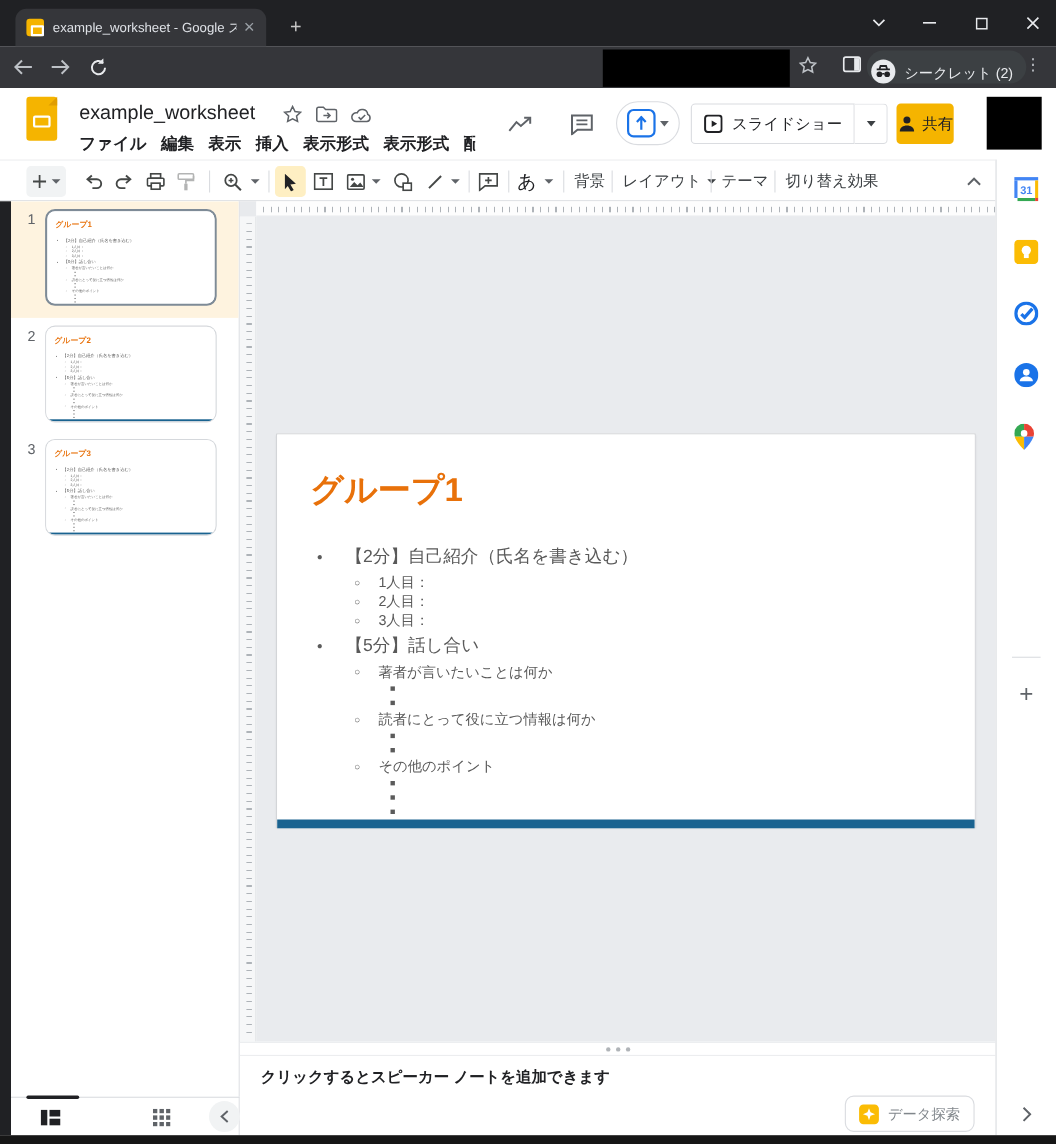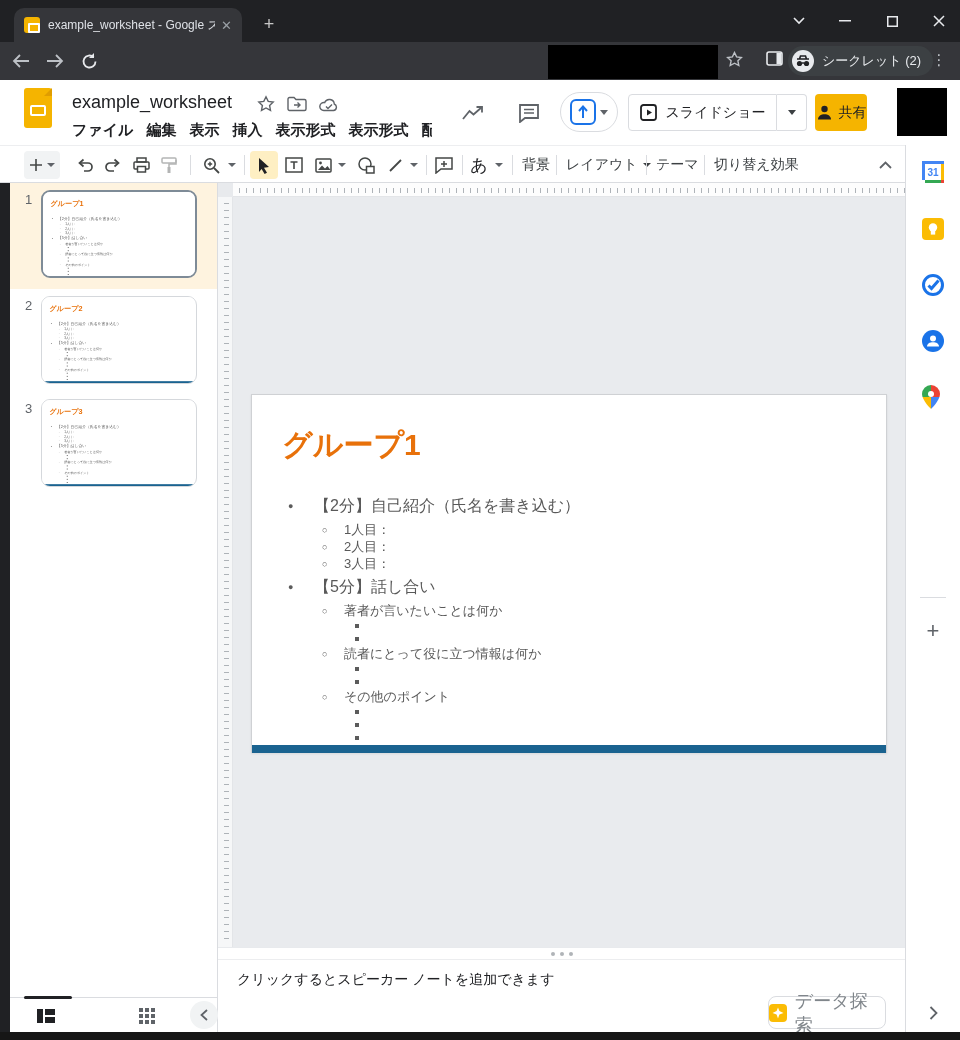--- a/index.html
+++ b/index.html
@@ -18,21 +18,21 @@
   .winctl{position:absolute;top:0;height:42px;width:46px;display:flex;align-items:center;justify-content:center;}
 
   .addressbar{position:absolute;left:0;top:42px;width:960px;height:38px;background:#35363A;display:flex;align-items:center;}
   .nav-ic{width:26px;height:26px;display:flex;align-items:center;justify-content:center;margin-left:8px;}
   .omnibox{position:absolute;left:116px;top:47px;width:640px;height:28px;background:#202124;border-radius:14px;display:flex;align-items:center;padding:0 12px;}
   .omni-host{color:#E8EAED;font-size:13px;font-weight:bold;margin-left:8px;}
   .omni-path{color:#9AA0A6;font-size:13px;}
   .redacted{position:absolute;left:548px;top:45px;width:170px;height:34px;background:#000;}
   .omni-star{position:absolute;left:726px;top:51px;}
   .sidepanel-ic{position:absolute;left:766px;top:51px;}
-  .incog{position:absolute;left:788px;top:46px;height:30px;background:#3C4043;border-radius:15px;display:flex;align-items:center;padding:0 12px 0 4px;}
+  .incog{position:absolute;left:788px;top:46px;height:30px;background:#3C4043;border-radius:15px;display:flex;align-items:flex-end;padding:0 12px 0 4px;}
   .incog-circle{width:22px;height:22px;border-radius:50%;background:#E8EAED;display:flex;align-items:center;justify-content:center;}
   .incog-label{color:#E8EAED;font-size:13px;margin-left:8px;}
   .kebab{position:absolute;left:930px;top:48px;width:18px;height:24px;color:#BDC1C6;font-size:15px;text-align:center;line-height:24px;}
 
   
   .appheader{position:absolute;left:0;top:80px;width:960px;height:65px;background:#fff;}
   .slides-logo{position:absolute;left:24px;top:8px;width:28px;height:40px;background:#F5B400;border-radius:3px;}
   .slides-logo .fold{position:absolute;right:0;top:0;width:0;height:0;border-style:solid;border-width:0 8px 8px 0;border-color:transparent #E09D00 transparent transparent;transform:rotate(90deg);}
   .slides-logo .inner{position:absolute;left:6px;top:17px;width:16px;height:11px;border:2.5px solid #fff;border-radius:2px;}
   .doc-title{position:absolute;left:72px;top:12px;font-size:18px;color:#202124;}
@@ -91,24 +91,24 @@
   .l1{height:30px;font-size:16px;padding-left:36px;}
   .l1 .bul{width:26px;font-size:9px;}
   .l2{height:17px;font-size:13px;padding-left:70px;}
   .l2 .bul{width:22px;font-size:9px;}
   .l3{height:13px;font-size:12px;padding-left:103px;}
   .l3 .sq{width:4px;height:4px;background:#5B5B5B;display:inline-block;margin-right:10px;}
   .ps-bar{position:absolute;left:0;right:0;bottom:0;height:8px;background:var(--blue,#1A6390);}
 
   .noteshandle{position:absolute;left:218px;top:947px;width:687px;height:12px;background:#fff;border-top:1px solid #E8EAED;display:flex;align-items:center;justify-content:center;gap:5px;}
   .noteshandle i{width:4px;height:4px;border-radius:50%;background:#B0B4B8;}
-  .notespanel{position:absolute;left:218px;top:959px;width:687px;height:73px;background:#fff;border-top:1px solid #ECEDEF;}
+  .notespanel{position:absolute;left:218px;top:959px;width:687px;height:73px;background:#fff;border-top:1px solid #ECEDEF;font-weight:bold;}
   .notes-text{position:absolute;left:19px;top:11px;font-size:14px;color:#202124;}
   .btn-explore{position:absolute;left:768px;top:996px;width:118px;height:33px;background:#fff;border:1px solid #DADCE0;border-radius:8px;display:flex;align-items:center;justify-content:center;gap:8px;}
-  .btn-explore span{font-size:18px;color:#80868B;}
+  .btn-explore span{font-size:13px;color:#80868B;}
   .explore-ic{width:18px;height:18px;background:#FBBC04;border-radius:4px;display:flex;align-items:center;justify-content:center;}
 
   .sidebar{position:absolute;left:905px;top:145px;width:55px;height:887px;background:#fff;border-left:1px solid #DADCE0;}
   .sb-ic{position:absolute;left:16px;width:24px;height:24px;display:flex;align-items:center;}
   .sb-div{position:absolute;left:14px;top:452px;width:26px;height:1px;background:#DADCE0;}
   .sb-plus{position:absolute;left:16px;top:475px;width:22px;height:22px;color:#5F6368;font-size:22px;line-height:22px;text-align:center;font-weight:300;}
   .sb-chev{position:absolute;left:14px;top:855px;width:26px;height:26px;display:flex;align-items:center;justify-content:center;}
 
   .blackbottom{position:absolute;left:0;top:1032px;width:960px;height:8px;background:#161616;}
 </style>

